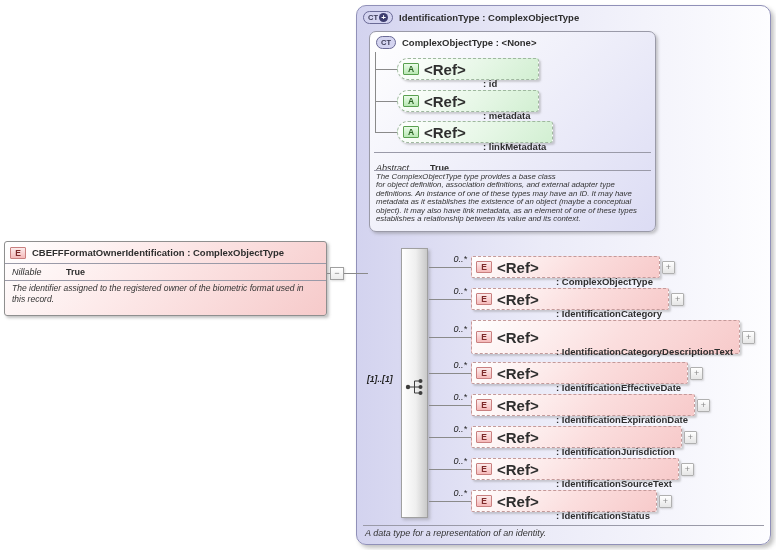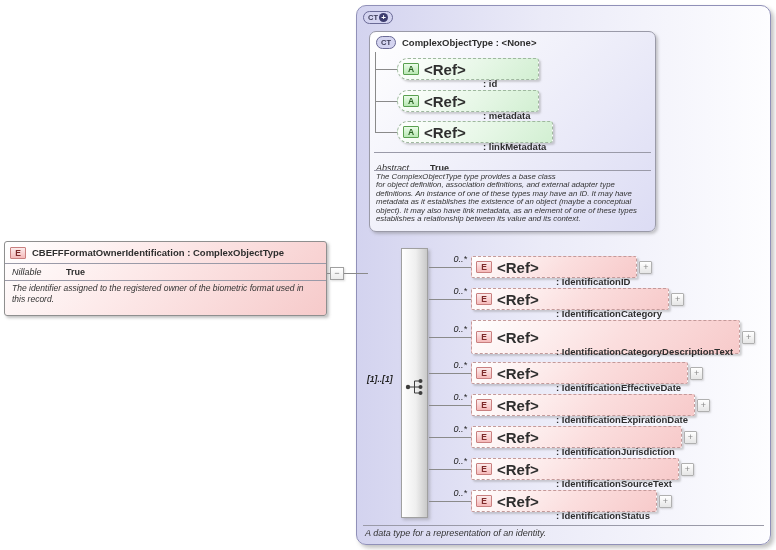--- a/index.html
+++ b/index.html
@@ -150,20 +150,21 @@
     <div class="sep"></div>
     <div class="desc">The identifier assigned to the registered owner of the biometric format used in this record.</div>
   </div>
 
   <div class="type-box">
     <div class="type-header">
       <span class="ct-pill">
         <span>CT</span>
         <span class="plusc">+</span>
       </span>
+      <span class="box-title">IdentificationType : ComplexObjectType</span>
     </div>
 
     <div class="base-box">
       <div class="base-header">
         <span class="ct-pill">
           <span>CT</span>
         </span>
         <span class="box-title">ComplexObjectType : &lt;None&gt;</span>
       </div>
 
@@ -214,21 +215,21 @@
       </span>
     </div>
     <span class="seq-card">[1]..[1]</span>
 
     <div class="el-row" style="top:250px">
       <span class="el-card">0..*</span>
       <span class="el-conn"></span>
       <div class="el-box">
         <span class="icon-e">E</span>
         <span class="ref">&lt;Ref&gt;</span>
-        <span class="nm">: IdentificationID</span>
+        <span class="nm">: ComplexObjectType</span>
       </div>
       <span class="expand-btn">+</span>
     </div>
 
     <div class="el-row" style="top:282px">
       <span class="el-card">0..*</span>
       <span class="el-conn"></span>
       <div class="el-box">
         <span class="icon-e">E</span>
         <span class="ref">&lt;Ref&gt;</span>

